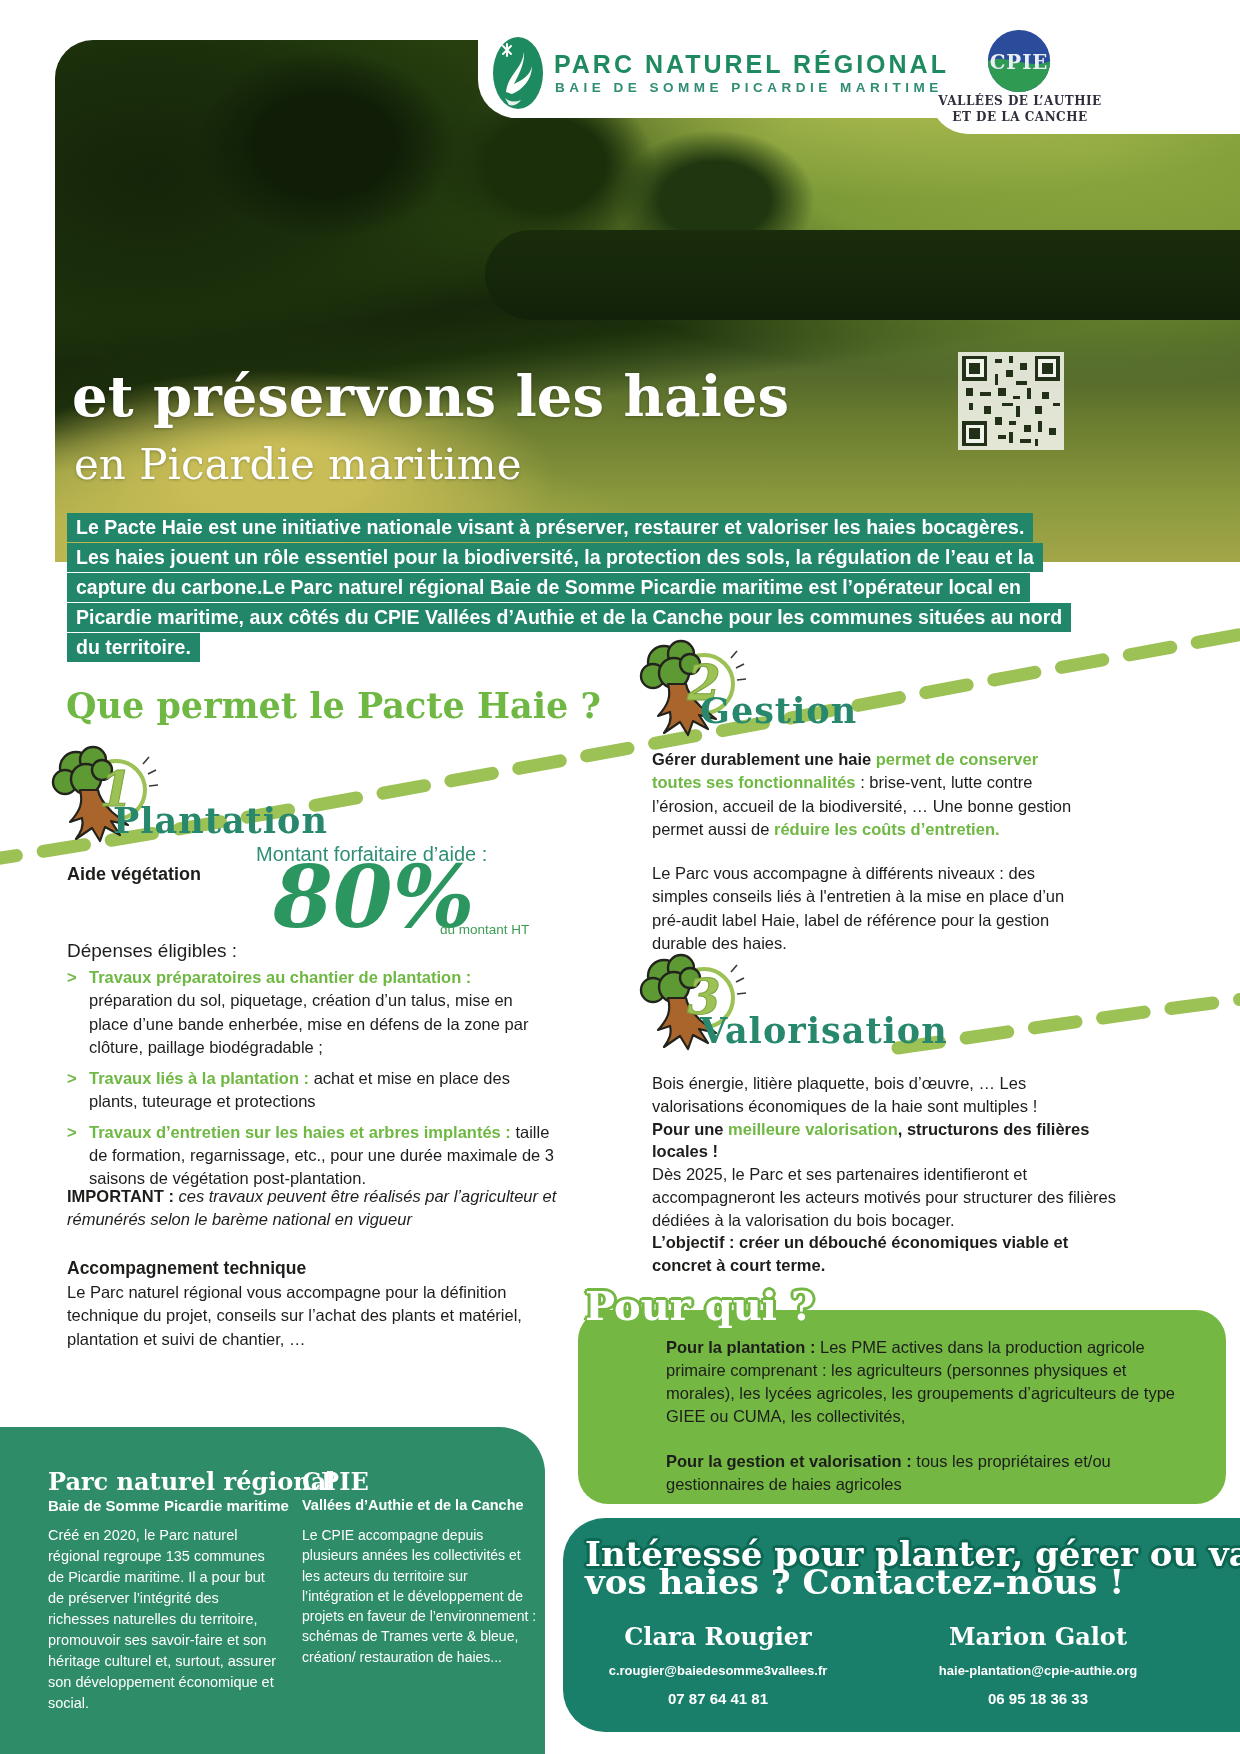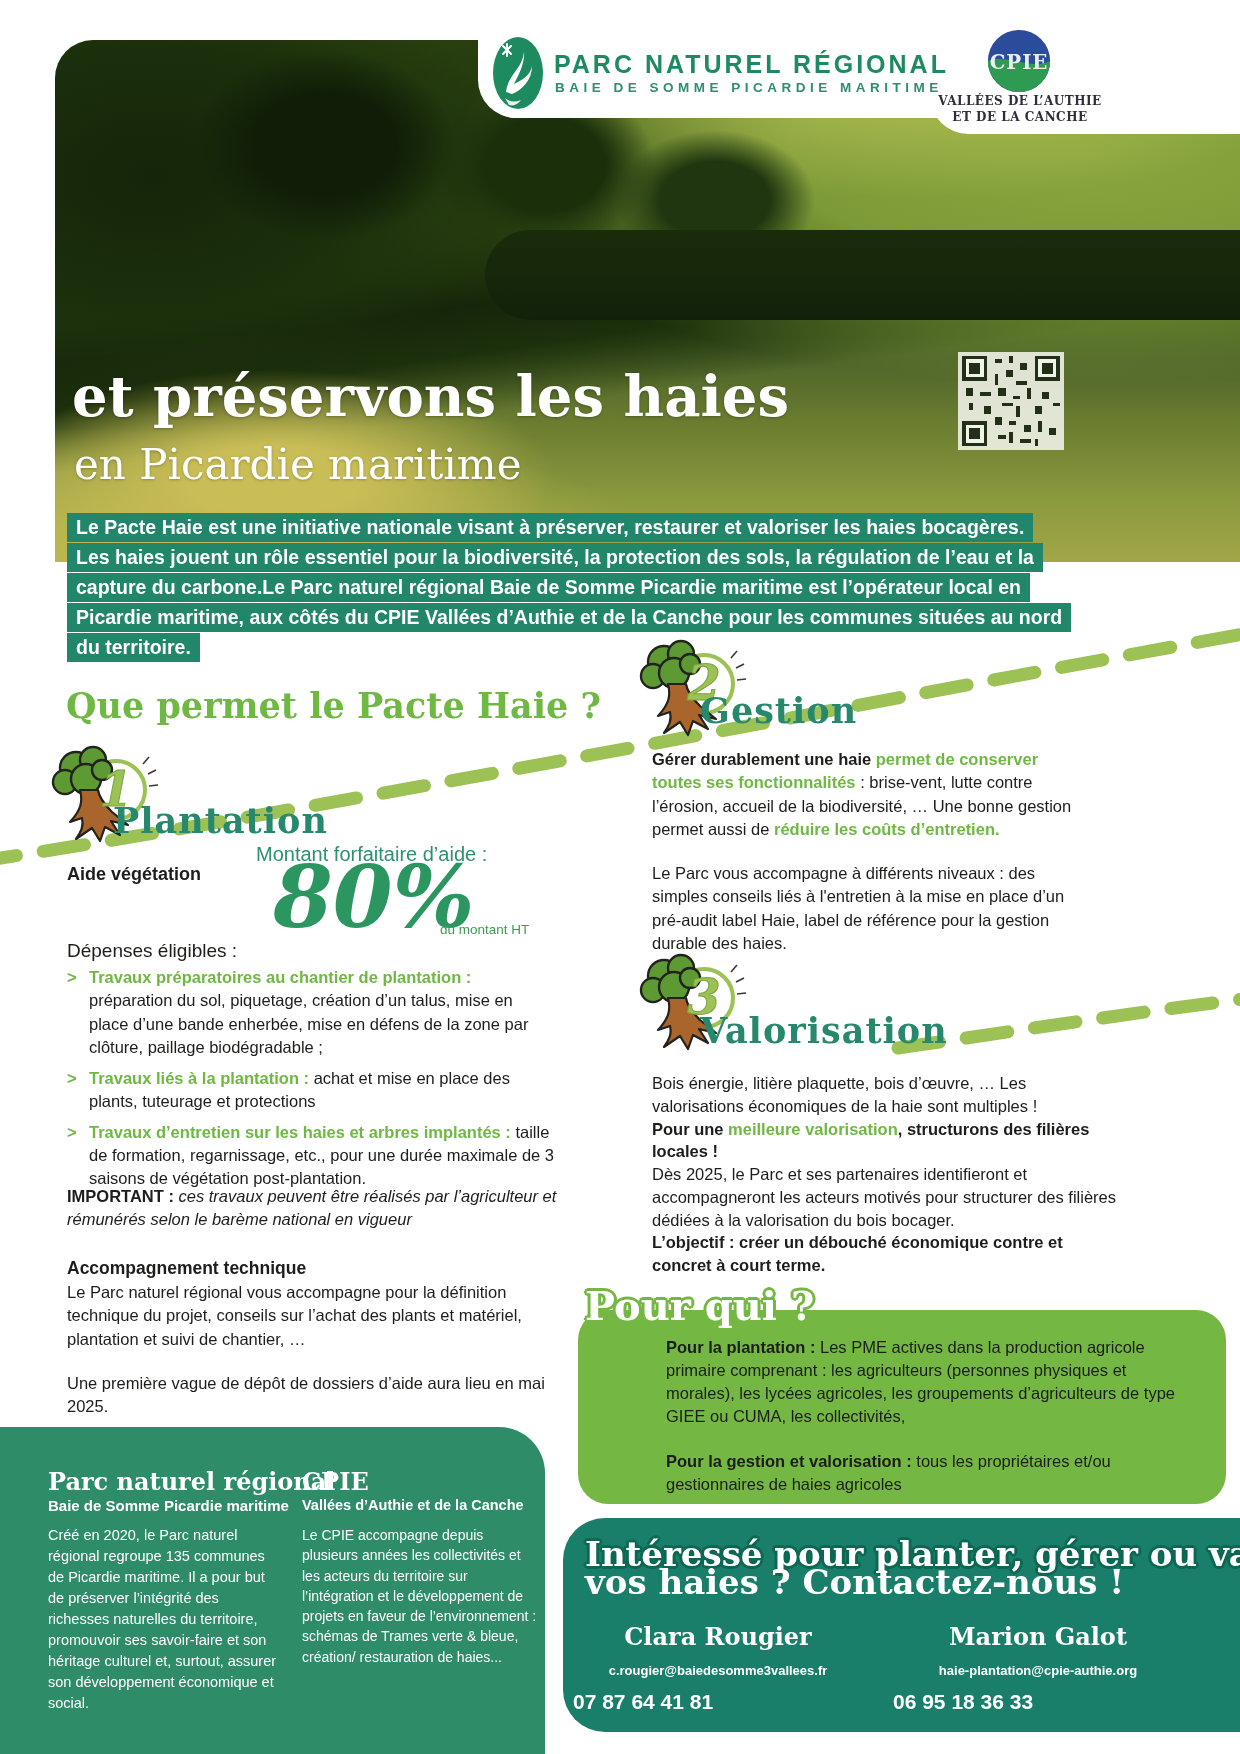--- a/index.html
+++ b/index.html
@@ -50,21 +50,21 @@
   
   .foot-green{background:#2E8C68;border-top-right-radius:46px;color:#fff;}
   .f-title{font-family:"DejaVu Serif",serif;font-weight:700;font-size:24px;white-space:nowrap;}
   .f-sub{font-weight:700;font-size:15px;white-space:nowrap;}
   .f-body{font-size:14.5px;line-height:1.45;}
   .contact-box{background:#1A7F6A;border-top-left-radius:42px;border-bottom-left-radius:42px;color:#fff;}
   .c-title{font-family:"DejaVu Serif",serif;font-weight:700;font-size:34px;color:#fff;white-space:nowrap;}
   .c-title.outl{text-shadow:-2px -2px 0 #0c6753,2px -2px 0 #0c6753,-2px 2px 0 #0c6753,2px 2px 0 #0c6753,-3px 0 0 #0c6753,3px 0 0 #0c6753,0 3px 0 #0c6753,0 -3px 0 #0c6753;}
   .c-name{font-family:"DejaVu Serif",serif;font-weight:700;font-size:24px;text-align:center;}
   .c-mail{font-weight:700;font-size:13px;text-align:center;}
-  .c-tel{font-weight:700;font-size:21px;}
+  .c-tel{font-weight:700;font-size:15px;text-align:center;}
   .z1{z-index:1}.z2{z-index:2}.z3{z-index:3}
 </style>
 </head>
 <body>
 
 <div class="page">
 
   <div class="abs hero z1">
     <div class="blob" style="left:140px;top:10px;width:260px;height:190px;background:radial-gradient(closest-side,#101e07 55%,rgba(16,30,7,0));"></div>
     <div class="blob" style="left:380px;top:40px;width:220px;height:170px;background:radial-gradient(closest-side,#1b2f0b 55%,rgba(27,47,11,0));"></div>
@@ -202,21 +202,20 @@
       <span class="bmark">&gt;</span><span class="green">Travaux d’entretien sur les haies et arbres implantés :</span><span> taille de formation, regarnissage, etc., pour une durée maximale de 3 saisons de végétation post-plantation.</span>
     </li>
   </ul>
 
   <div class="abs txt z2" style="left:67px;top:1185px;width:492px;">
     <span class="bold">IMPORTANT :</span><span class="ital"> ces travaux peuvent être réalisés par l’agriculteur et rémunérés selon le barème national en vigueur</span>
   </div>
 
   <div class="abs txt bold z2" style="left:67px;top:1256px;font-size:17.5px;">Accompagnement technique</div>
   <div class="abs txt z2" style="left:67px;top:1281px;width:500px;">Le Parc naturel régional vous accompagne pour la définition technique du projet, conseils sur l’achat des plants et matériel, plantation et suivi de chantier, …</div>
-  <div class="abs txt z2" style="left:67px;top:1372px;width:500px;">Une première vague de dépôt de dossiers d’aide aura lieu en mai 2025.</div>
 
   <svg class="abs tree z3" style="left:638px;top:636px;" viewBox="0 0 112 112">
     <circle cx="66" cy="48" r="29" fill="#ffffff" stroke="#9CC155" stroke-width="4"></circle>
     <g stroke="#3a3a33" stroke-width="1.6">
         <line x1="93" y1="22" x2="99" y2="15"></line>
         <line x1="98" y1="32" x2="106" y2="28"></line>
         <line x1="99" y1="44" x2="108" y2="43"></line>
       </g>
     <g fill="#5e9a34" stroke="#23231d" stroke-width="2.4" stroke-linejoin="round">
       <circle cx="26" cy="26" r="16"></circle>
@@ -253,21 +252,21 @@
     <text class="tree-num" x="66" y="64">3</text>
   </svg>
   <div class="abs sec-title z3" style="left:700px;top:1010px;">Valorisation</div>
 
   <div class="abs txt z2" style="left:652px;top:1072px;width:468px;line-height:1.38;">
     <div>Bois énergie, litière plaquette, bois d’œuvre, … Les valorisations économiques de la haie sont multiples !</div>
     <div>
       <span class="bold">Pour une </span><span class="green">meilleure valorisation</span><span class="bold">, structurons des filières locales !</span>
     </div>
     <div>Dès 2025, le Parc et ses partenaires identifieront et accompagneront les acteurs motivés pour structurer des filières dédiées à la valorisation du bois bocager.</div>
-    <div class="bold">L’objectif : créer un débouché économique contre et concret à court terme.</div>
+    <div class="bold">L’objectif : créer un débouché économiques viable et concret à court terme.</div>
   </div>
 
   <div class="abs pq-box z2" style="left:578px;top:1310px;width:648px;height:194px;">
     <div class="abs txt" style="left:88px;top:26px;width:522px;line-height:1.4;">
       <span class="bold">Pour la plantation :</span><span> Les PME actives dans la production agricole primaire comprenant : les agriculteurs (personnes physiques et morales), les lycées agricoles, les groupements d’agriculteurs de type GIEE ou CUMA, les collectivités,</span>
     </div>
     <div class="abs txt" style="left:88px;top:140px;width:522px;line-height:1.4;">
       <span class="bold">Pour la gestion et valorisation :</span><span> tous les propriétaires et/ou gestionnaires de haies agricoles</span>
     </div>
   </div>

